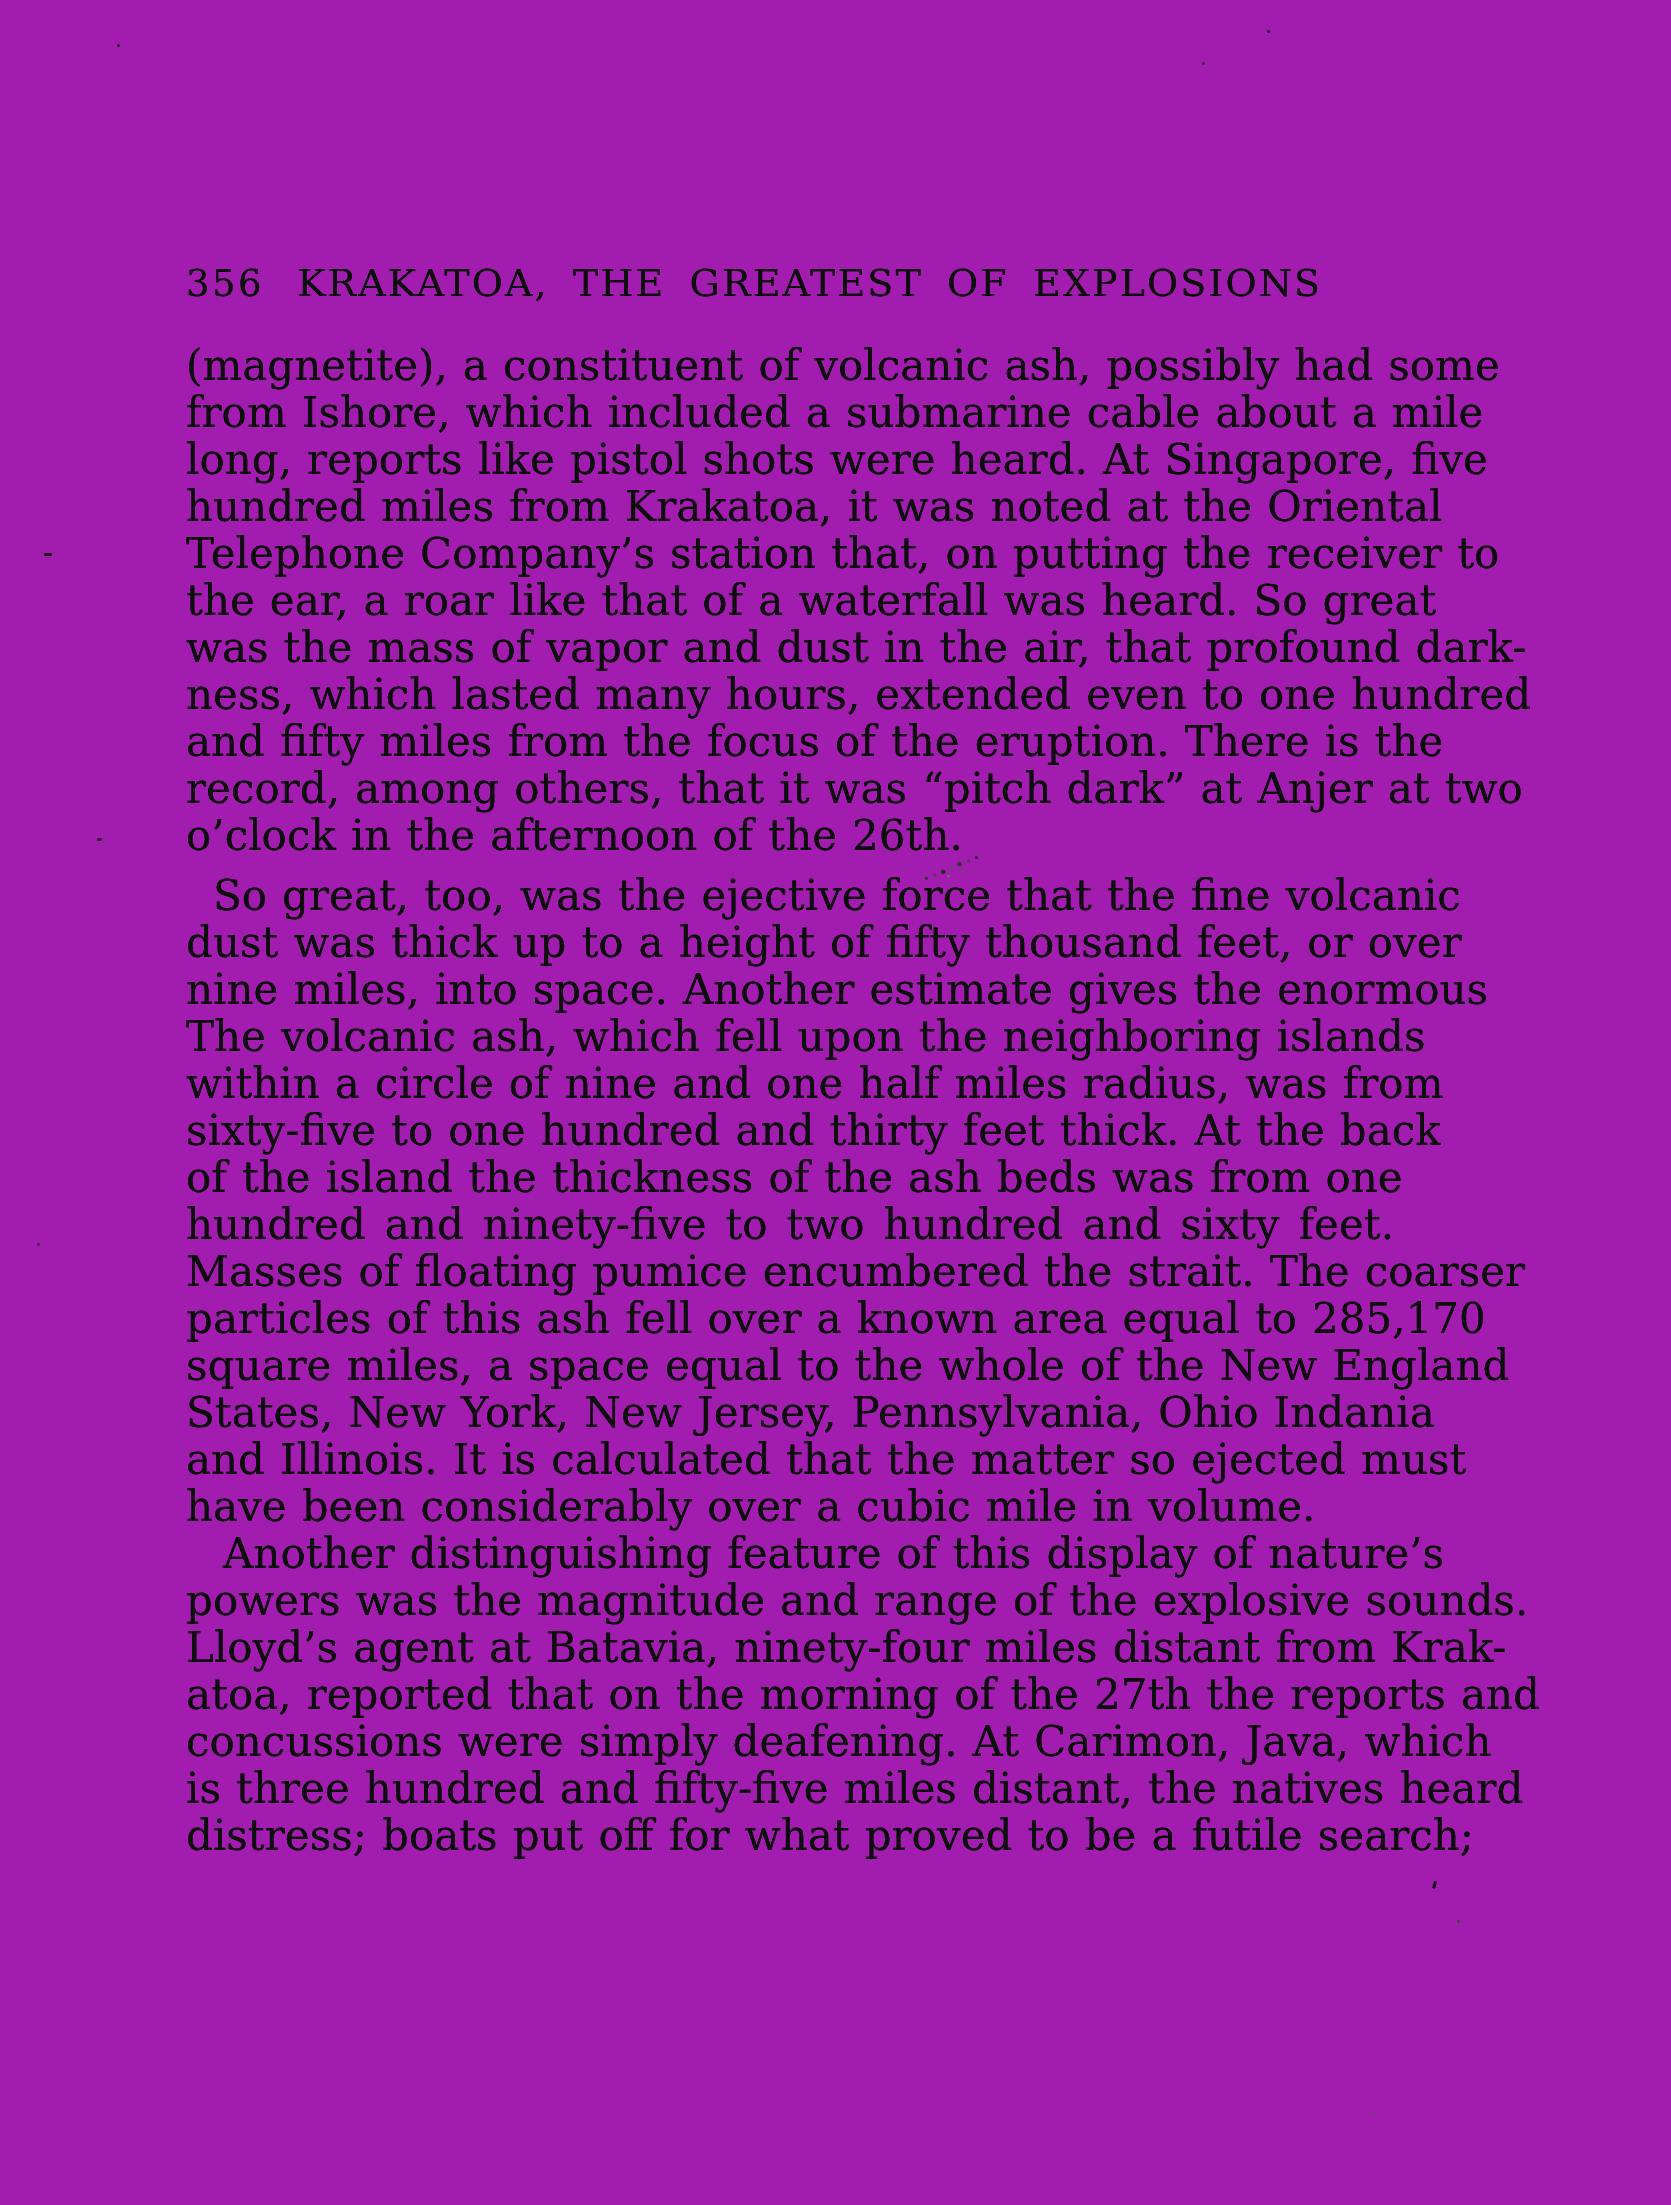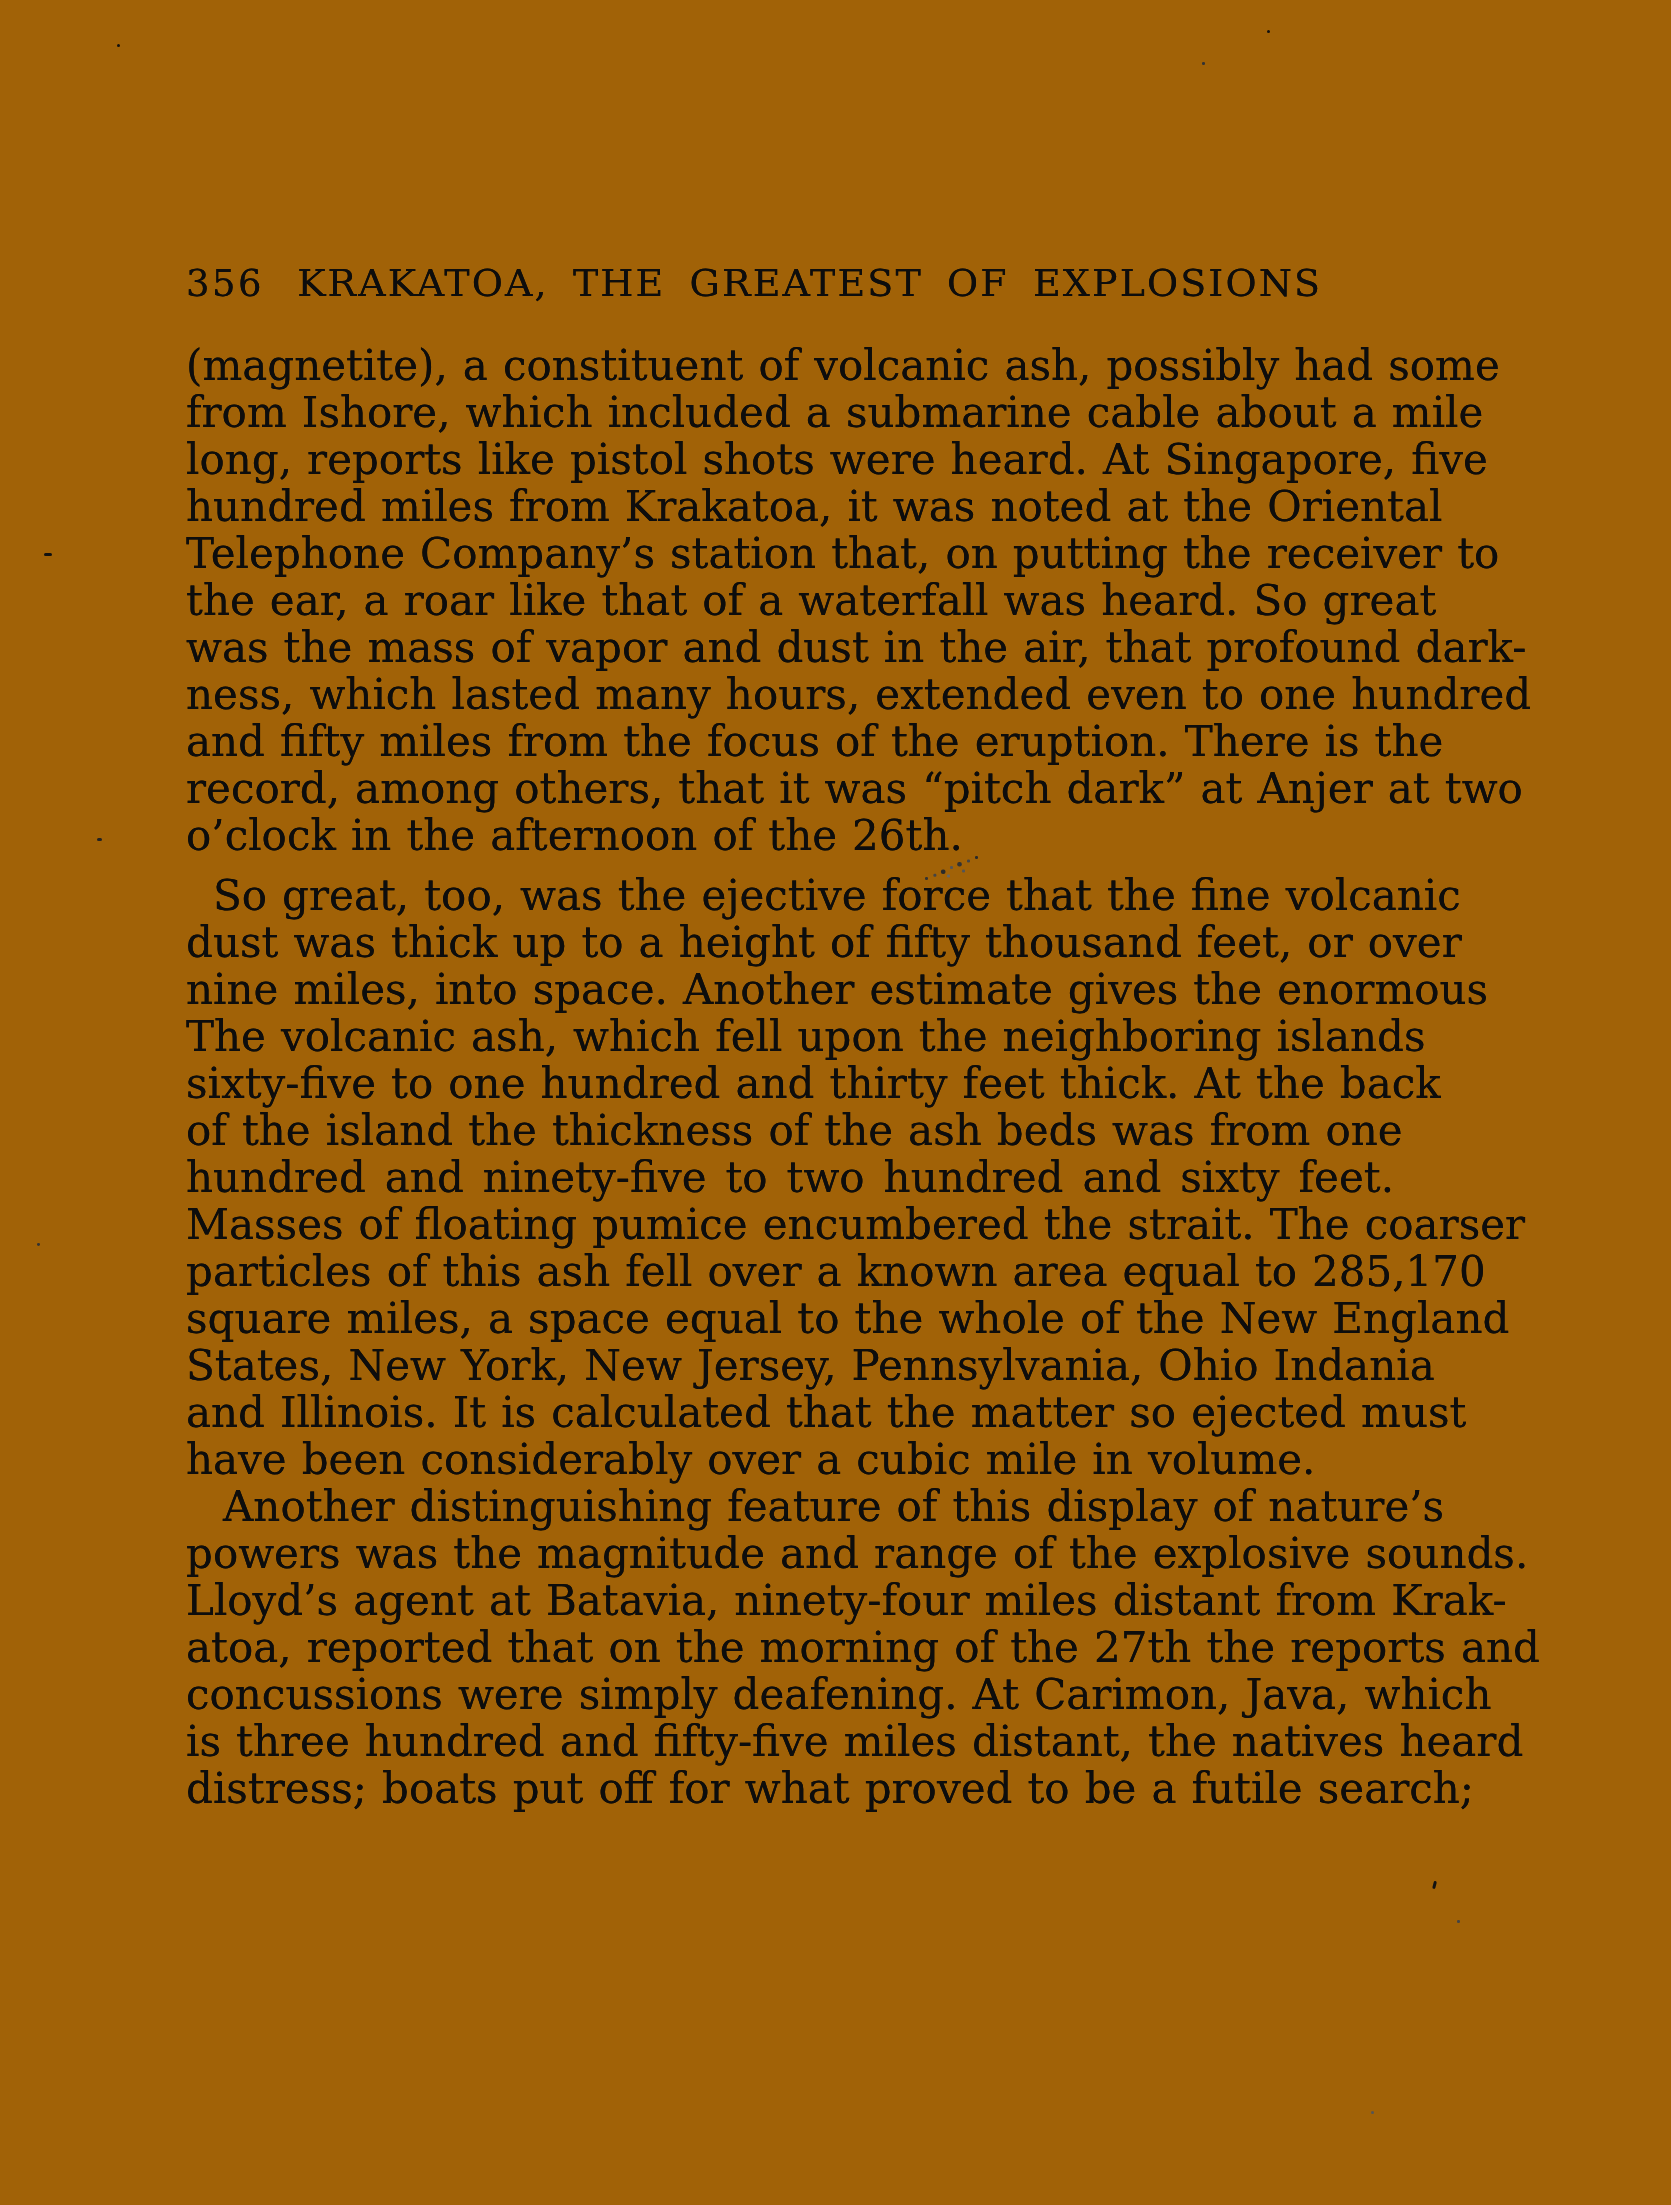--- a/index.html
+++ b/index.html
@@ -4,21 +4,21 @@
 <style>
   html, body {
     margin: 0;
     padding: 0;
     background: #ffffff;
   }
   .sheet {
     position: relative;
     width: 1671px;
     height: 2205px;
-    background: #a16207;
+    background: #a21caf;
     overflow: hidden;
     font-family: "DejaVu Serif", "Liberation Serif", serif;
     color: #0d0d0d;
   }
   
   .pagehead {
     position: absolute;
     left: 186px;
     top: 261px;
     white-space: nowrap;
@@ -101,20 +101,21 @@
     <div class="line">was the mass of vapor and dust in the air, that profound dark-</div>
     <div class="line">ness, which lasted many hours, extended even to one hundred</div>
     <div class="line">and fifty miles from the focus of the eruption. There is the</div>
     <div class="line">record, among others, that it was “pitch dark” at Anjer at two</div>
     <div class="line end">o’clock in the afternoon of the 26th.</div>
 
     <div class="line in1">So great, too, was the ejective force that the fine volcanic</div>
     <div class="line">dust was thick up to a height of fifty thousand feet, or over</div>
     <div class="line">nine miles, into space. Another estimate gives the enormous</div>
     <div class="line">The volcanic ash, which fell upon the neighboring islands</div>
+    <div class="line">within a circle of nine and one half miles radius, was from</div>
     <div class="line">sixty-five to one hundred and thirty feet thick. At the back</div>
     <div class="line">of the island the thickness of the ash beds was from one</div>
     <div class="line">hundred and ninety-five to two hundred and sixty feet.</div>
     <div class="line">Masses of floating pumice encumbered the strait. The coarser</div>
     <div class="line">particles of this ash fell over a known area equal to 285,170</div>
     <div class="line">square miles, a space equal to the whole of the New England</div>
     <div class="line">States, New York, New Jersey, Pennsylvania, Ohio Indania</div>
     <div class="line">and Illinois. It is calculated that the matter so ejected must</div>
     <div class="line end">have been considerably over a cubic mile in volume.</div>
 

